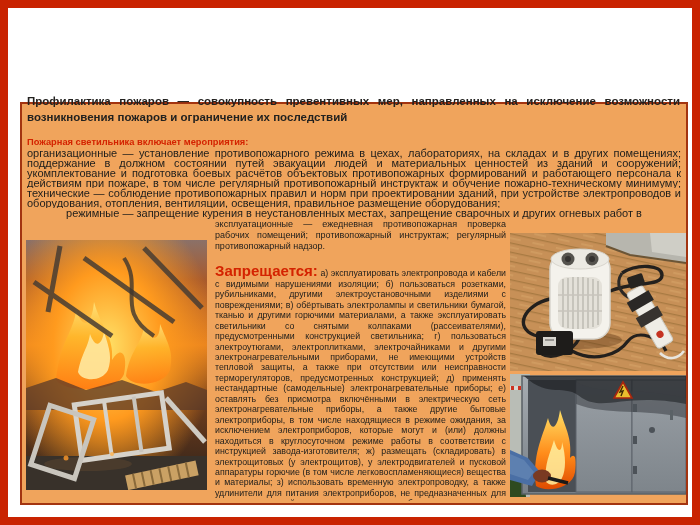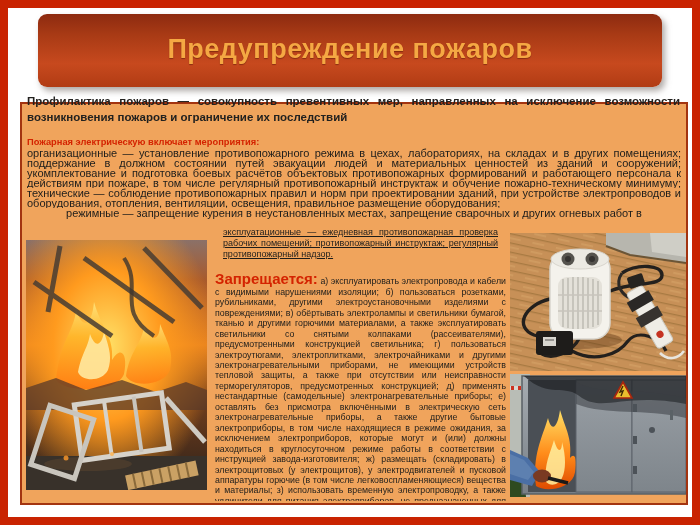--- a/index.html
+++ b/index.html
@@ -18,44 +18,41 @@
 
   .txt{position:absolute;color:#1d1d1b;text-align:justify;}
   .intro{left:27px;top:94px;width:653px;height:32px;font-size:11.5px;line-height:15.5px;font-weight:bold;color:#22211f;}
   .red-heading{left:27px;top:137px;width:653px;font-size:9.3px;font-weight:bold;color:#d42300;text-align:left;}
   .para{font-size:11px;line-height:10px;}
   .para-org{left:27px;top:148px;width:654px;height:40px;overflow:hidden;}
   .para-tech{left:27px;top:188px;width:654px;height:20px;overflow:hidden;}
   .para-regime{left:27px;top:208px;width:654px;height:11px;overflow:hidden;text-align:center;}
 
   .midcol{position:absolute;left:215px;top:219px;width:291px;height:282px;overflow:hidden;}
-  .para-oper{font-size:9px;line-height:10.8px;text-align:justify;color:#1d1d1b;margin:8px;text-decoration:underline;}
+  .para-oper{font-size:9px;line-height:10.8px;text-align:justify;color:#1d1d1b;margin:0;}
   .prohibited{margin:15px 0 0 0;font-size:8.8px;line-height:10.45px;text-align:justify;color:#1d1d1b;}
   .prohibited .label{font-size:15px;font-weight:bold;color:#d42300;}
 
   .photo{position:absolute;overflow:hidden;}
   .photo svg{display:block;width:100%;height:100%;}
   .photo-fire{left:26px;top:240px;width:181px;height:250px;}
   .photo-heater{left:510px;top:233px;width:176px;height:138px;}
   .photo-cabinet{left:510px;top:374px;width:176px;height:123px;}
 </style>
 </head>
 <body>
 
 <div class="poster">
   <div class="frame"></div>
 
-  <div class="banner">
-    <div class="title">Предупреждение пожаров</div>
-  </div>
 
   <div class="panel"></div>
 
   <div class="txt intro">Профилактика пожаров — совокупность превентивных мер, направленных на исключение возможности возникновения пожаров и ограничение их последствий</div>
-  <div class="txt red-heading">Пожарная электрическую включает мероприятия:</div>
+  <div class="txt red-heading">Пожарная светильника включает мероприятия:</div>
   <div class="txt para para-org">организационные — установление противопожарного режима в цехах, лабораториях, на складах и в других помещениях; поддержание в должном состоянии путей эвакуации людей и материальных ценностей из зданий и сооружений; укомплектование и подготовка боевых расчётов объектовых противопожарных формирований и работающего персонала к действиям при пожаре, в том числе регулярный противопожарный инструктаж и обучение пожарно-техническому минимуму; прогнозирование возможной пожарной обстановки и планирование действий на случай пожара;</div>
   <div class="txt para para-tech">технические — соблюдение противопожарных правил и норм при проектировании зданий, при устройстве электропроводов и оборудования, отопления, вентиляции, освещения, правильное размещение оборудования;</div>
   <div class="txt para para-regime">режимные — запрещение курения в неустановленных местах, запрещение сварочных и других огневых работ в пожароопасных помещениях и т. п.;</div>
 
   <div class="midcol">
     <p class="para-oper">эксплуатационные — ежедневная противопожарная проверка рабочих помещений; противопожарный инструктаж; регулярный противопожарный надзор.</p>
     <p class="prohibited"><span class="label">Запрещается:</span><span> а) эксплуатировать электропровода и кабели с видимыми нарушениями изоляции; б) пользоваться розетками, рубильниками, другими электроустановочными изделиями с повреждениями; в) обёртывать электролампы и светильники бумагой, тканью и другими горючими материалами, а также эксплуатировать светильники со снятыми колпаками (рассеивателями), предусмотренными конструкцией светильника; г) пользоваться электроутюгами, электроплитками, электрочайниками и другими электронагревательными приборами, не имеющими устройств тепловой защиты, а также при отсутствии или неисправности терморегуляторов, предусмотренных конструкцией; д) применять нестандартные (самодельные) электронагревательные приборы; е) оставлять без присмотра включёнными в электрическую сеть электронагревательные приборы, а также другие бытовые электроприборы, в том числе находящиеся в режиме ожидания, за исключением электроприборов, которые могут и (или) должны находиться в круглосуточном режиме работы в соответствии с инструкцией завода-изготовителя; ж) размещать (складировать) в электрощитовых (у электрощитов), у электродвигателей и пусковой аппаратуры горючие (в том числе легковоспламеняющиеся) вещества и материалы; з) использовать временную электропроводку, а также удлинители для питания электроприборов, не предназначенных для проведения аварийных и других временных работ.</span></p>
   </div>
 
   <div class="photo photo-fire">

